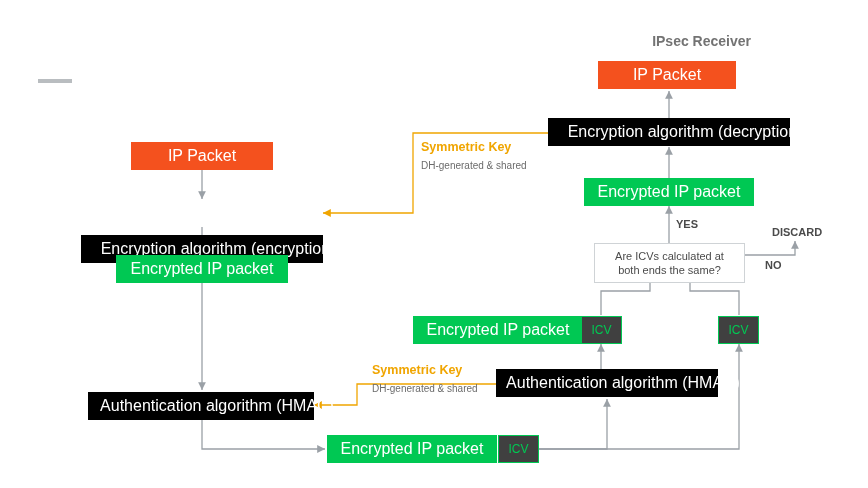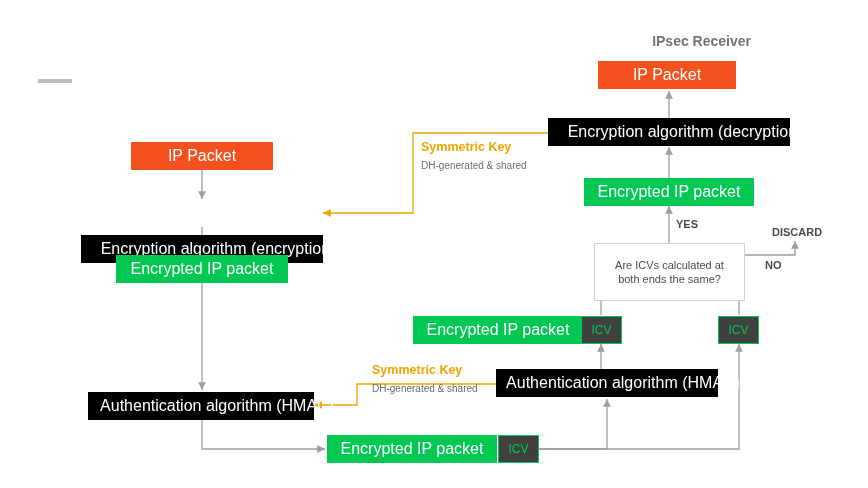--- a/index.html
+++ b/index.html
@@ -151,21 +151,21 @@
 
   <div class="node green" style="left:327px; top:435px; width:170px; height:28px;">Encrypted IP packet</div>
   <div class="node icv" style="left:498px; top:435px; width:41px; height:28px;">ICV</div>
 
   <div class="node blue" style="left:496px; top:369px; width:222px; height:28px;">Authentication algorithm (HMAC)</div>
 
   <div class="node green" style="left:413px; top:316px; width:170px; height:28px;">Encrypted IP packet</div>
   <div class="node icv" style="left:581px; top:316px; width:41px; height:28px;">ICV</div>
   <div class="node icv" style="left:718px; top:316px; width:41px; height:28px;">ICV</div>
 
-  <div class="node decision" style="left:594px; top:243px; width:151px; height:58px;">Are ICVs calculated at both ends the same?</div>
+  <div class="node decision" style="left:594px; top:243px; width:151px; height:40px;">Are ICVs calculated at both ends the same?</div>
 
   <div class="node green" style="left:584px; top:178px; width:170px; height:28px;">Encrypted IP packet</div>
   <div class="node blue" style="left:548px; top:118px; width:242px; height:28px;">Encryption algorithm (decryption)</div>
   <div class="node orange" style="left:598px; top:61px; width:138px; height:28px;">IP Packet</div>
 
   <div class="keylabel" style="left:421px; top:140px;">Symmetric Key</div>
   <div class="keysub" style="left:421px; top:159px; width:110px;">DH-generated &amp; shared</div>
 
   <div class="keylabel" style="left:372px; top:363px;">Symmetric Key</div>
   <div class="keysub" style="left:372px; top:382px; width:110px;">DH-generated &amp; shared</div>

